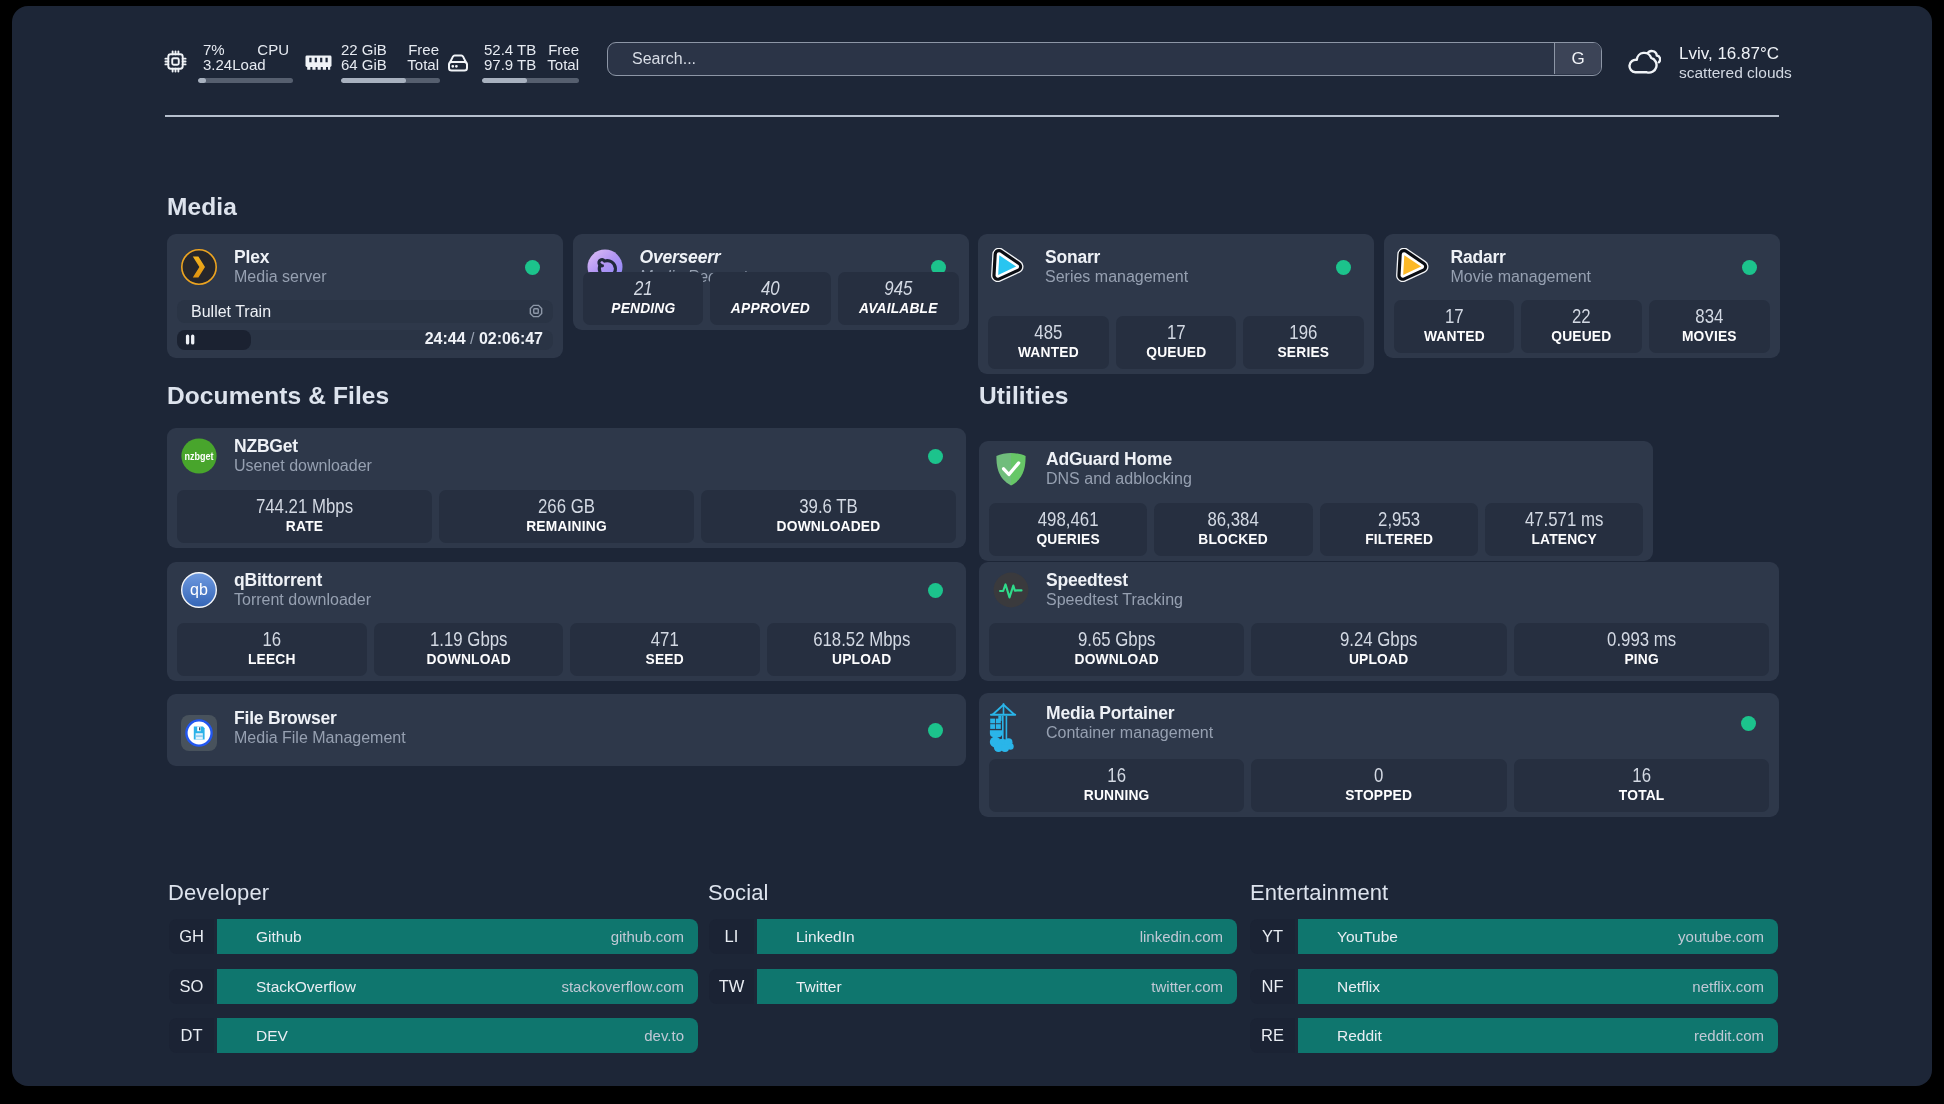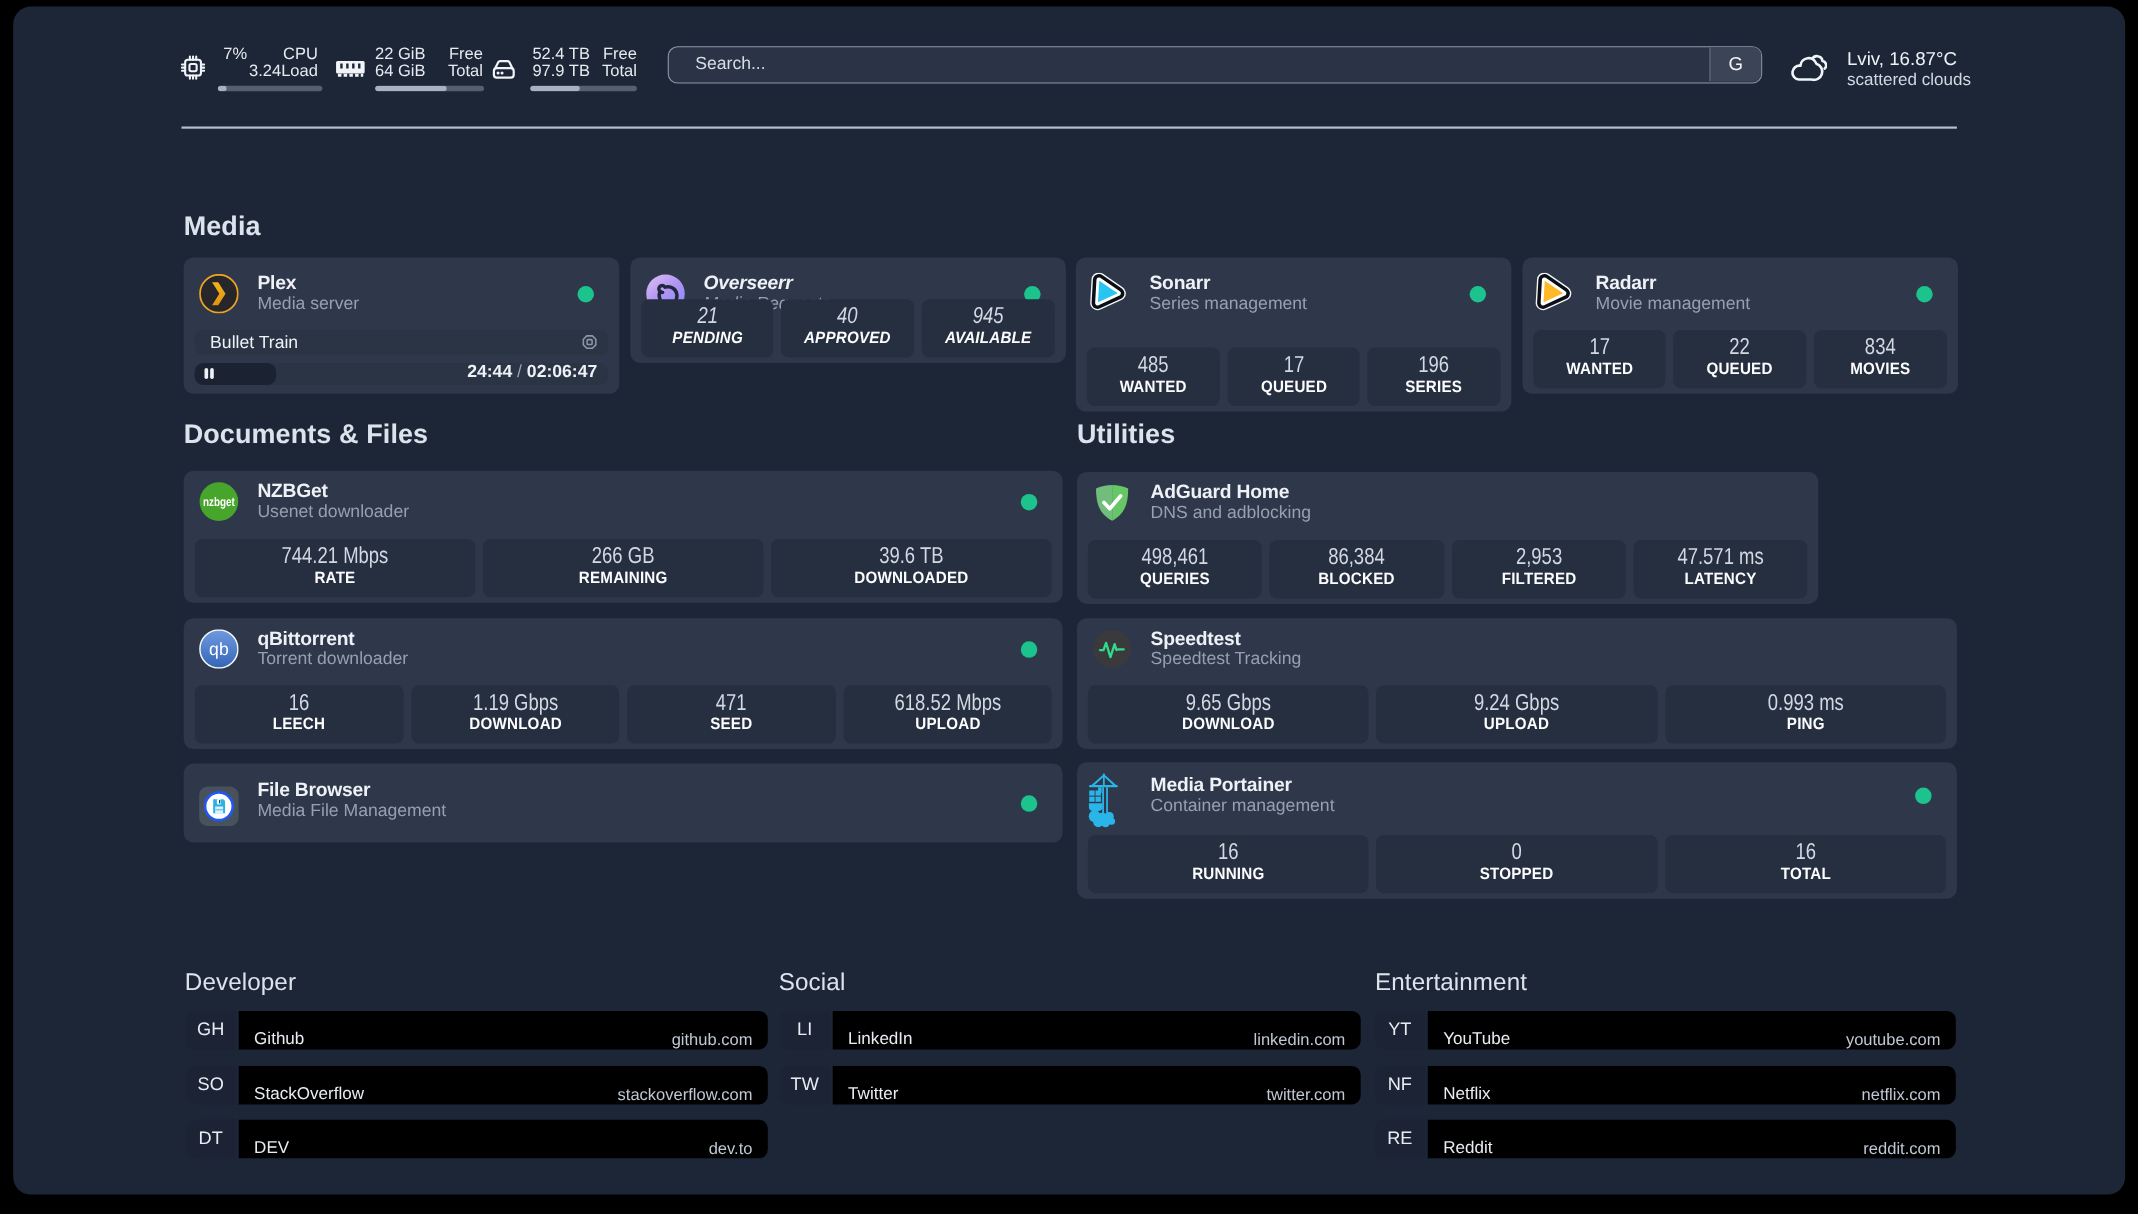--- a/index.html
+++ b/index.html
@@ -25,40 +25,40 @@
   .dot { position:absolute; width:15px; height:15px; border-radius:50%; background:#1cc38c; top:26px; right:23px; }
   .stats { position:absolute; left:10px; right:10px; bottom:5px; height:53px; display:flex; gap:7px; }
   .stat { flex:1; background:#262f40; border-radius:7px; text-align:center; padding-top:4px; }
   .stat .n { font-size:21px; color:#d3d9e3; line-height:23px; transform:scaleX(.8); }
   .stat .l { font-size:15px; font-weight:700; color:#fdfdfe; line-height:17px; letter-spacing:0.2px; transform:scaleX(.92); }
   
   .bm { position:absolute; height:35px; }
   .bm .ab { position:absolute; left:0; top:0; width:45px; height:35px; background:#1b2334;
      border-radius:8px 0 0 8px; color:#e9edf3; font-size:16.5px; font-weight:400;
      display:flex; align-items:center; justify-content:center; }
-  .bm .nm { position:absolute; left:48px; right:0; top:0; height:35px; background:#000000;
-     border-radius:0 8px 8px 0; display:flex; align-items:flex-end; }
+  .bm .nm { position:absolute; left:48px; right:0; top:0; height:35px; background:#0f766e;
+     border-radius:0 8px 8px 0; display:flex; align-items:center;padding-left:25px; }
   .bm .nm .t { margin-left:14px; font-size:15.5px; color:#e9edf3; }
   .bm .nm .d { margin-left:auto; margin-right:14px; font-size:15px; color:#c0c8d5; }
 </style>
 </head>
 <body>
 <div id="page">
 
   <svg class="ico" style="left:152px;top:44px" width="23" height="23" viewBox="0 0 24 24" fill="none" stroke="#f0f3f7" stroke-width="2" stroke-linecap="round" stroke-linejoin="round">
     <rect x="4.5" y="4.5" width="15" height="15" rx="2.5"></rect>
     <rect x="8.6" y="8.6" width="6.8" height="6.8" rx="1.6"></rect>
     <path d="M9 1.5v3M15 1.5v3M9 19.5v3M15 19.5v3M1.5 9h3M1.5 15h3M19.5 9h3M19.5 15h3M12 1.5v3M12 19.5v3M1.5 12h3M19.5 12h3"></path>
   </svg>
   <div class="abs wcol" style="left:191px; top:36px; width:86px;">
     <div style="display:flex;justify-content:space-between">
         <span class="wtxt" style="position:static">7%</span>
         <span class="wtxt" style="position:static">CPU</span>
       </div>
-    <div style="display:flex;justify-content:flex-end">
+    <div style="display:flex;justify-content:flex-start">
         <span class="wtxt" style="position:static">3.24</span>
         <span class="wtxt" style="position:static">Load</span>
       </div>
   </div>
   <div class="bar" style="left:186px;top:72px;width:95px;">
       <i style="width:8%"></i>
     </div>
 
   <svg class="ico" style="left:293px;top:49px" width="27" height="16" viewBox="0 0 27 16">
     <rect x="0.5" y="0.5" width="26" height="11.4" rx="1.4" fill="#f0f3f7"></rect>
@@ -306,21 +306,21 @@
         <rect x="10.6" y="16.4" width="7.2" height="1.4" fill="#7fc6ee"></rect>
         <rect x="12.2" y="7.6" width="3.4" height="4.6" fill="#fff"></rect>
         <rect x="14.1" y="8.3" width="1.1" height="3" fill="#24455f"></rect>
       </g>
     </svg>
     <div class="ctitle" style="top:14px">File Browser</div>
     <div class="csub" style="top:35px">Media File Management</div>
     <div class="dot" style="top:29px"></div>
   </div>
 
-  <div class="card" style="left:967px;top:423px;width:674px;height:120px;">
+  <div class="card" style="left:967px;top:435px;width:674px;height:120px;">
     <svg class="cicon" style="top:10px" viewBox="0 0 36 36">
       <path d="M18 2c5 0 10.6 1.2 14.6 3.1 0 10.8-1.6 22.6-14.6 29.4z" fill="#67c767"></path>
       <path d="M18 2c-5 0-10.6 1.2-14.6 3.1 0 10.8 1.6 22.6 14.6 29.4z" fill="#70bd7c"></path>
       <path d="M10.6 17.8l5.3 5.7 9.8-11.6" fill="none" stroke="#fff" stroke-width="3.3" stroke-linecap="round" stroke-linejoin="round"></path>
     </svg>
     <div class="ctitle" style="top:8px">AdGuard Home</div>
     <div class="csub" style="top:29px">DNS and adblocking</div>
     <div class="stats">
       <div class="stat">
           <div class="n">498,461</div>

